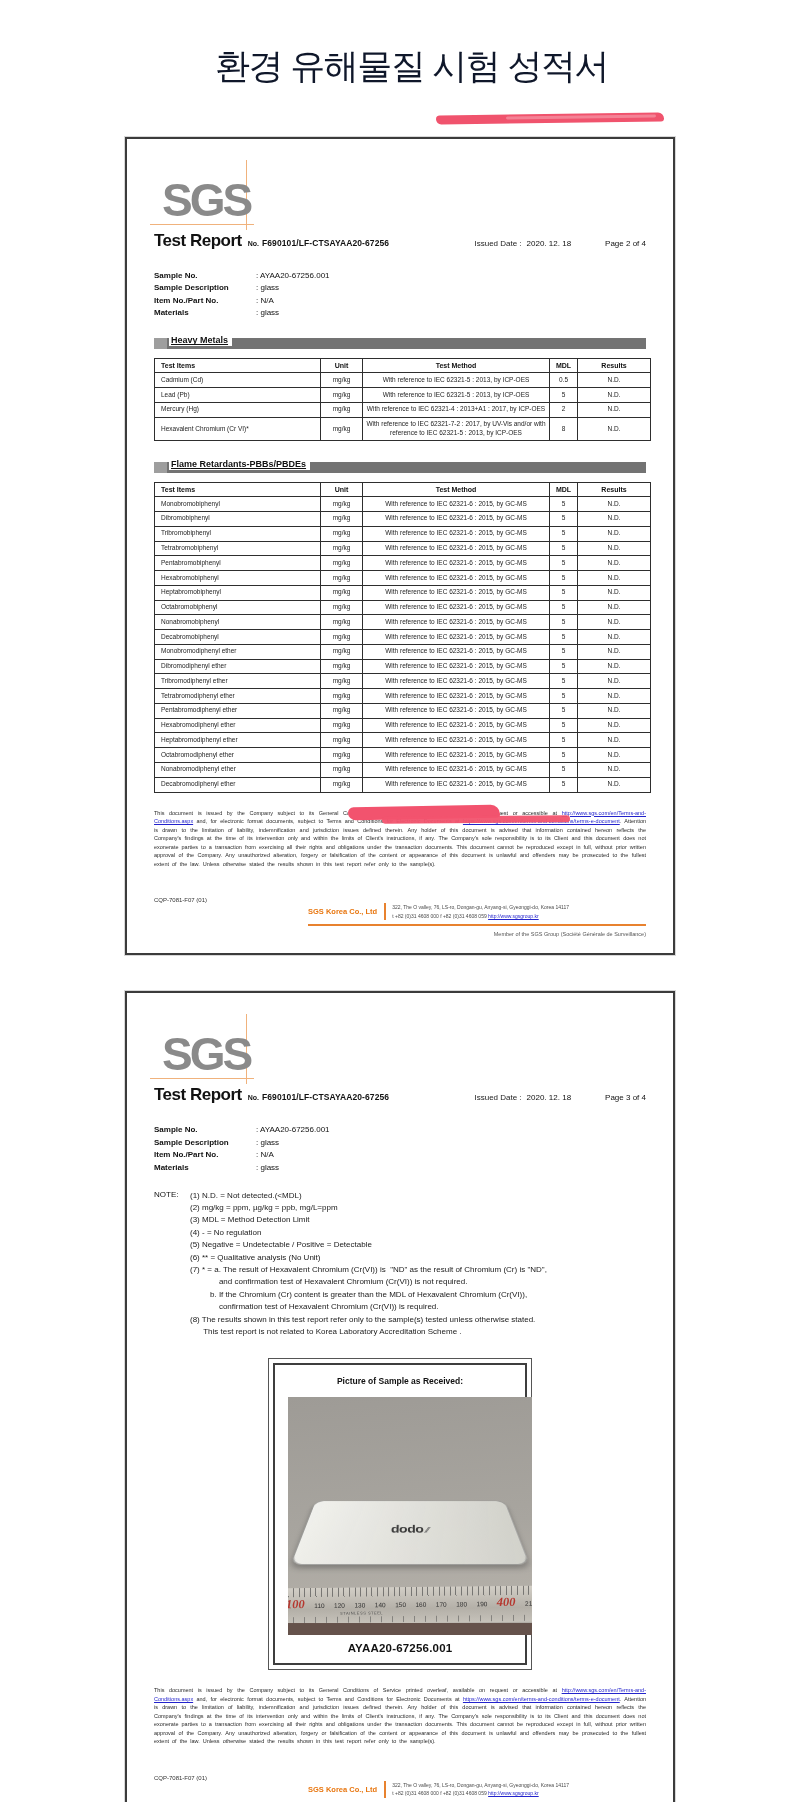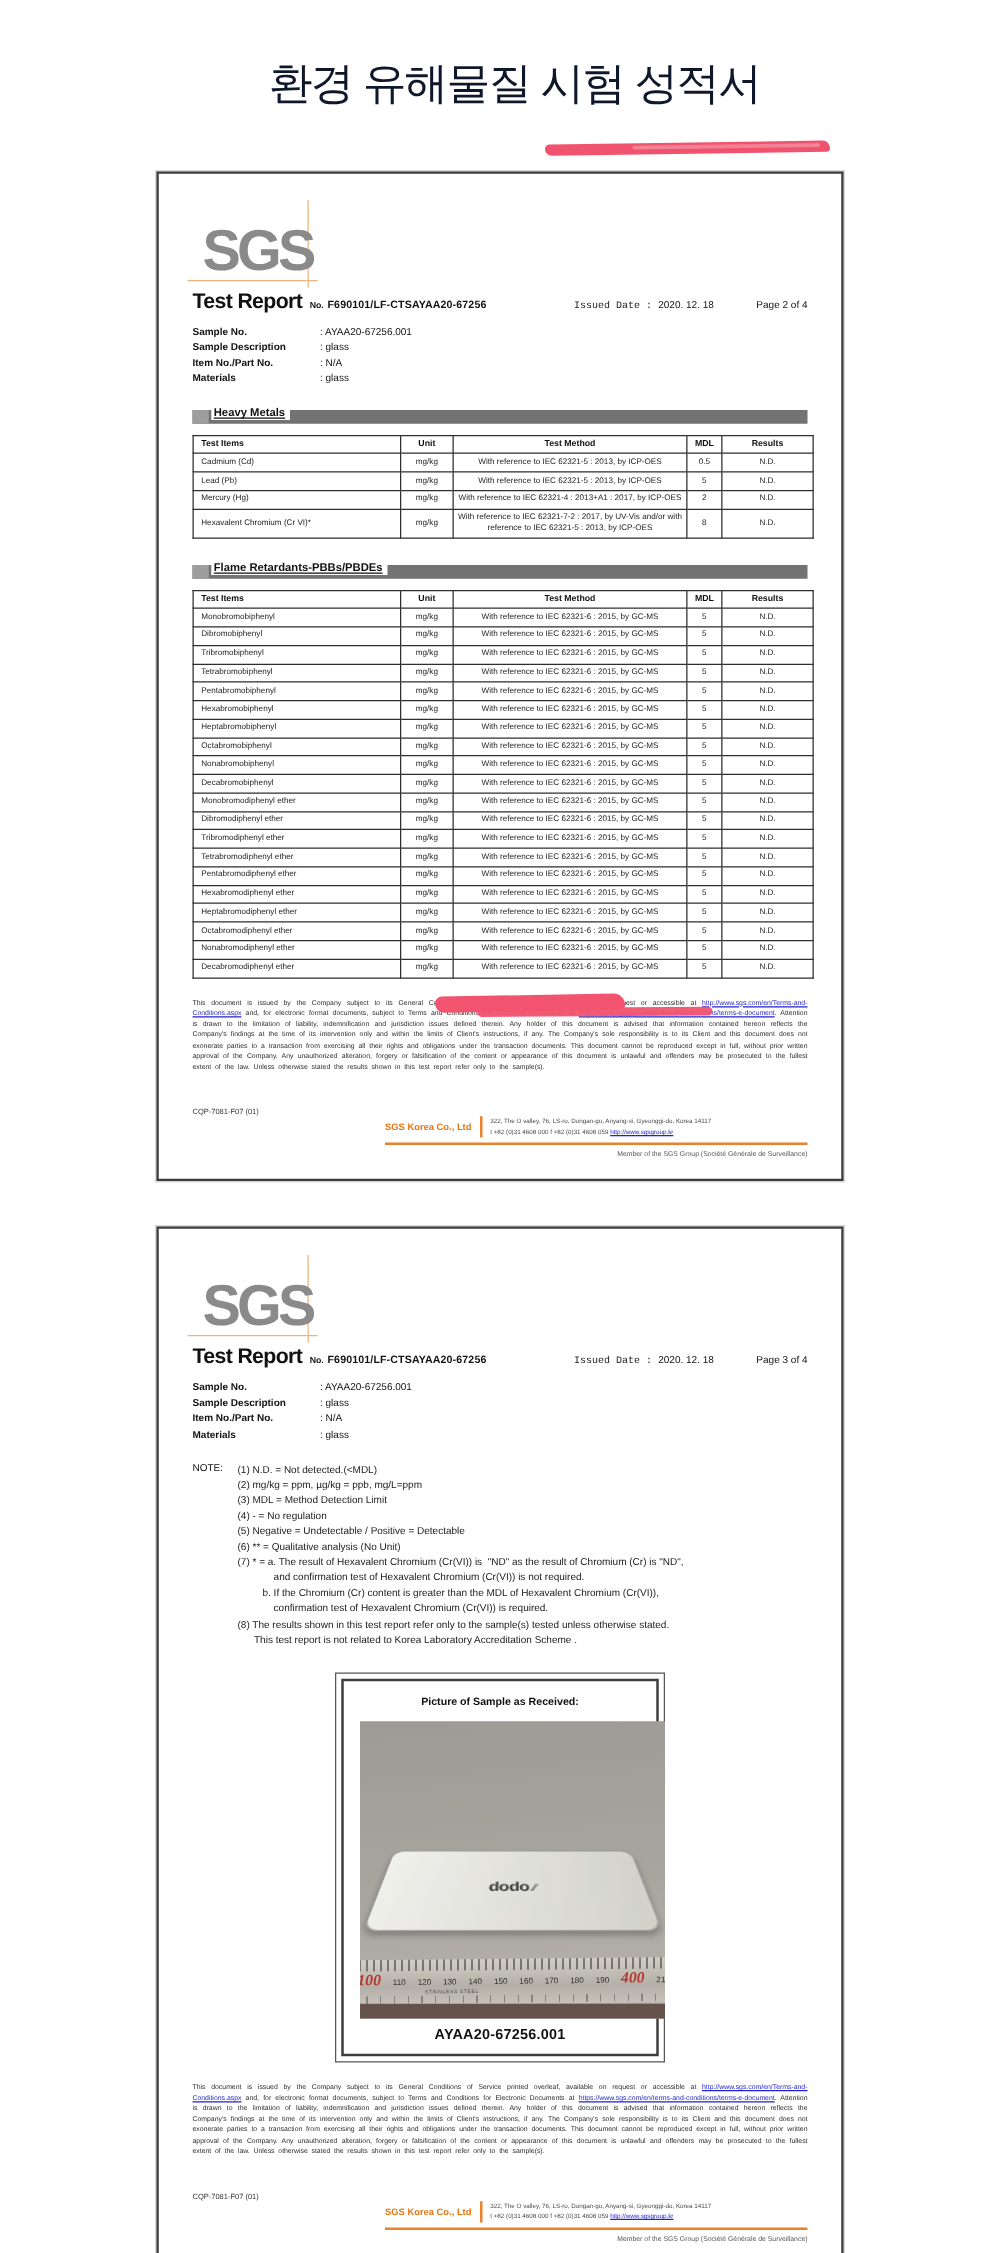--- a/index.html
+++ b/index.html
@@ -33,25 +33,25 @@
     position:absolute;left:8px;bottom:2px;line-height:1;
     font-size:46px;font-weight:bold;color:#8a8a8a;letter-spacing:-3px;
   }
   .sgs-hline{position:absolute;left:-4px;bottom:0;width:104px;height:1px;background:#f0b27c;}
   .sgs-vline{position:absolute;left:92px;top:-7px;width:1px;height:70px;background:#f0b27c;}
   
   .rpt-header{display:flex;align-items:baseline;margin-top:6px;}
   .rpt-title{font-size:17px;font-weight:bold;letter-spacing:-0.5px;white-space:nowrap;}
   .rpt-no-label{font-size:7px;font-weight:bold;margin-left:6px;}
   .rpt-no{font-size:8.5px;font-weight:bold;margin-left:3px;letter-spacing:0.1px;}
-  .rpt-issued-label{margin-left:auto;font-size:8px;color:#222;font-family:Liberation Mono, monospace;}
+  .rpt-issued-label{margin-left:auto;font-size:8px;color:#222;}
   .rpt-issued-date{font-size:8px;margin-left:5px;}
   .rpt-page{font-size:8px;margin-left:34px;white-space:nowrap;}
   
-  .sample-info{margin-top:10px;}
+  .sample-info{margin-top:20px;}
   .info-row{display:flex;margin-bottom:3.5px;}
   .info-label{width:102px;font-size:8px;font-weight:bold;}
   .info-value{font-size:8px;}
   
   .section-bar{position:relative;height:11px;background:#737373;margin-top:21px;}
   .section-bar::before{content:"";position:absolute;left:0;top:0;width:13px;height:100%;background:#9e9e9e;}
   .section-heading{
     position:absolute;left:15px;top:-3px;font-size:9px;font-weight:bold;
     text-decoration:underline;background:#fff;padding:0 4px 1px 2px;white-space:nowrap;
   }

